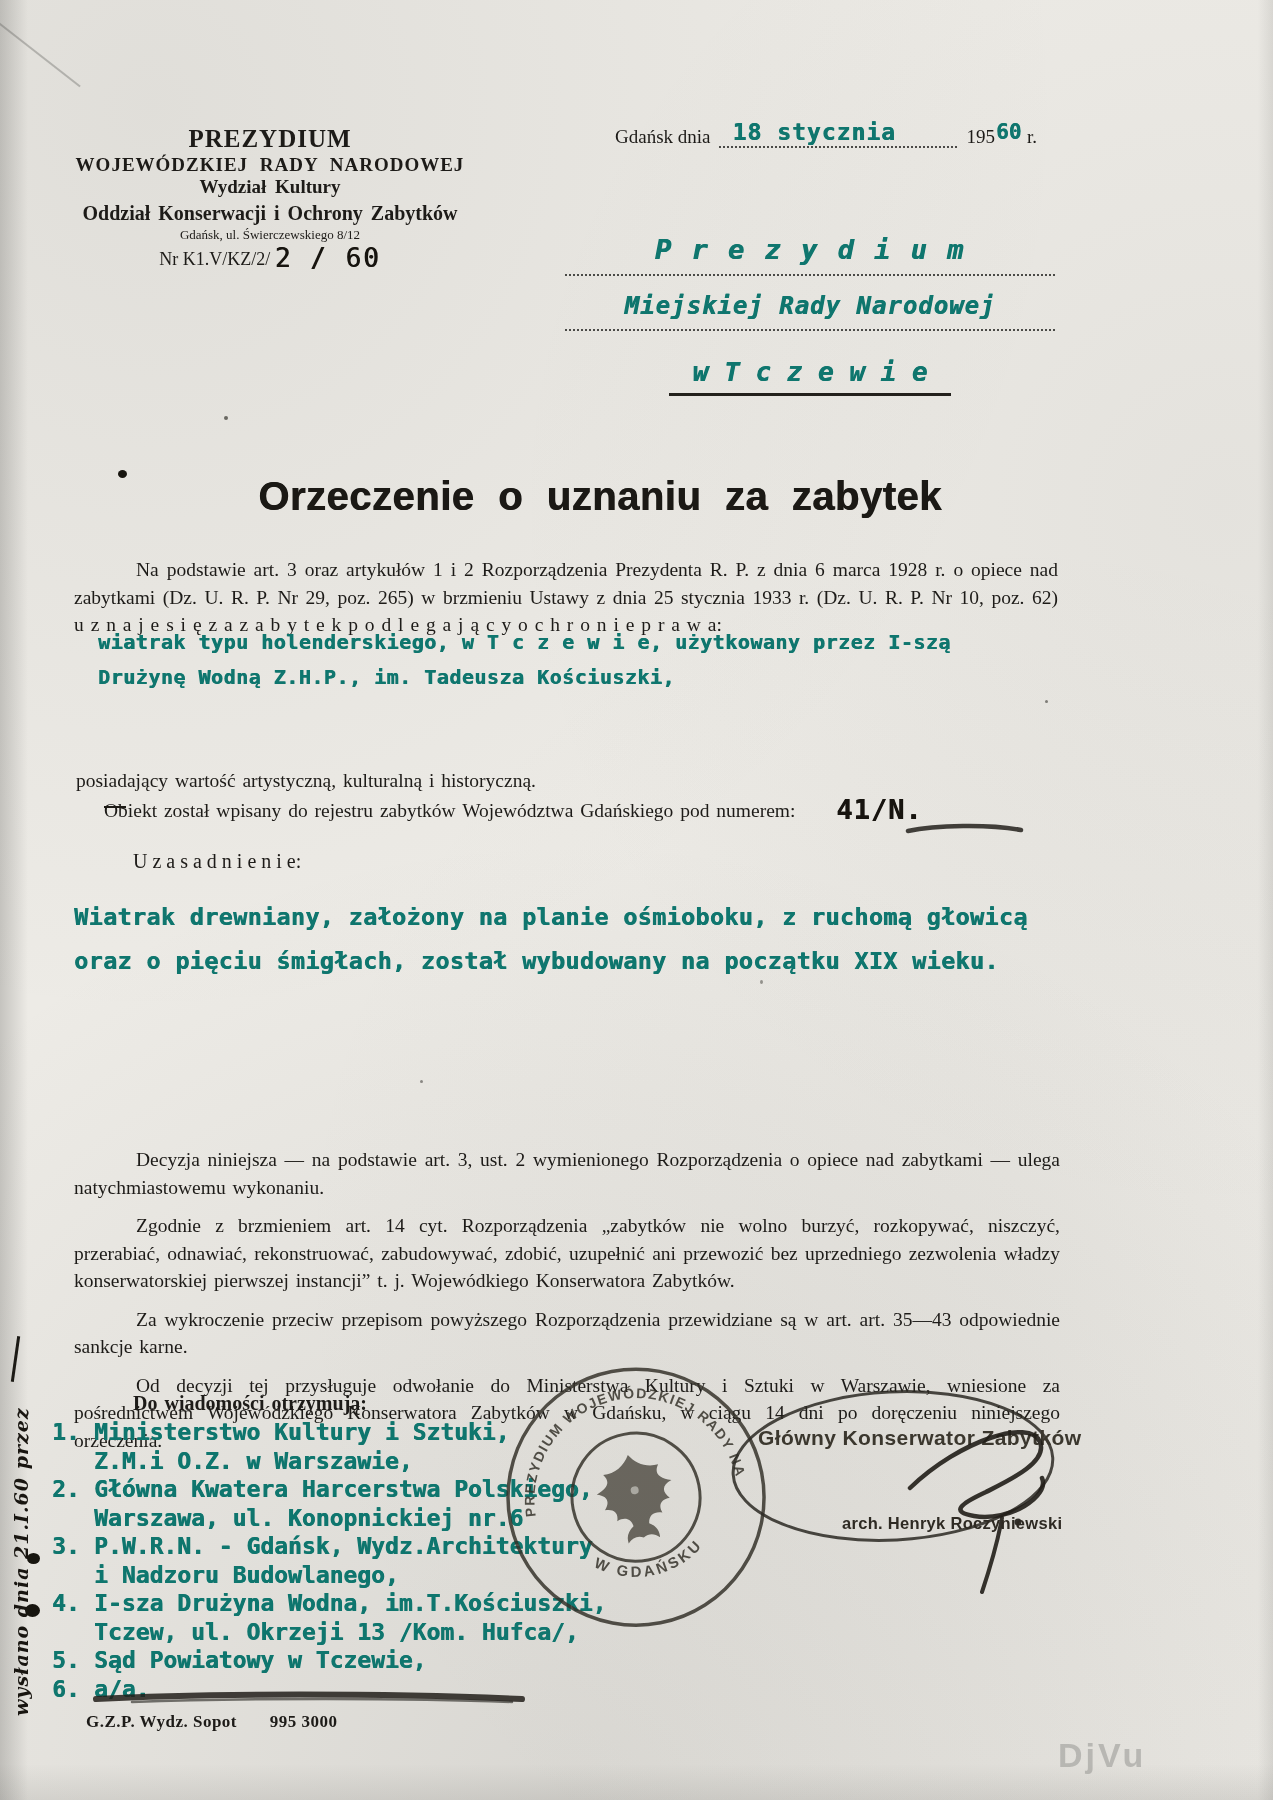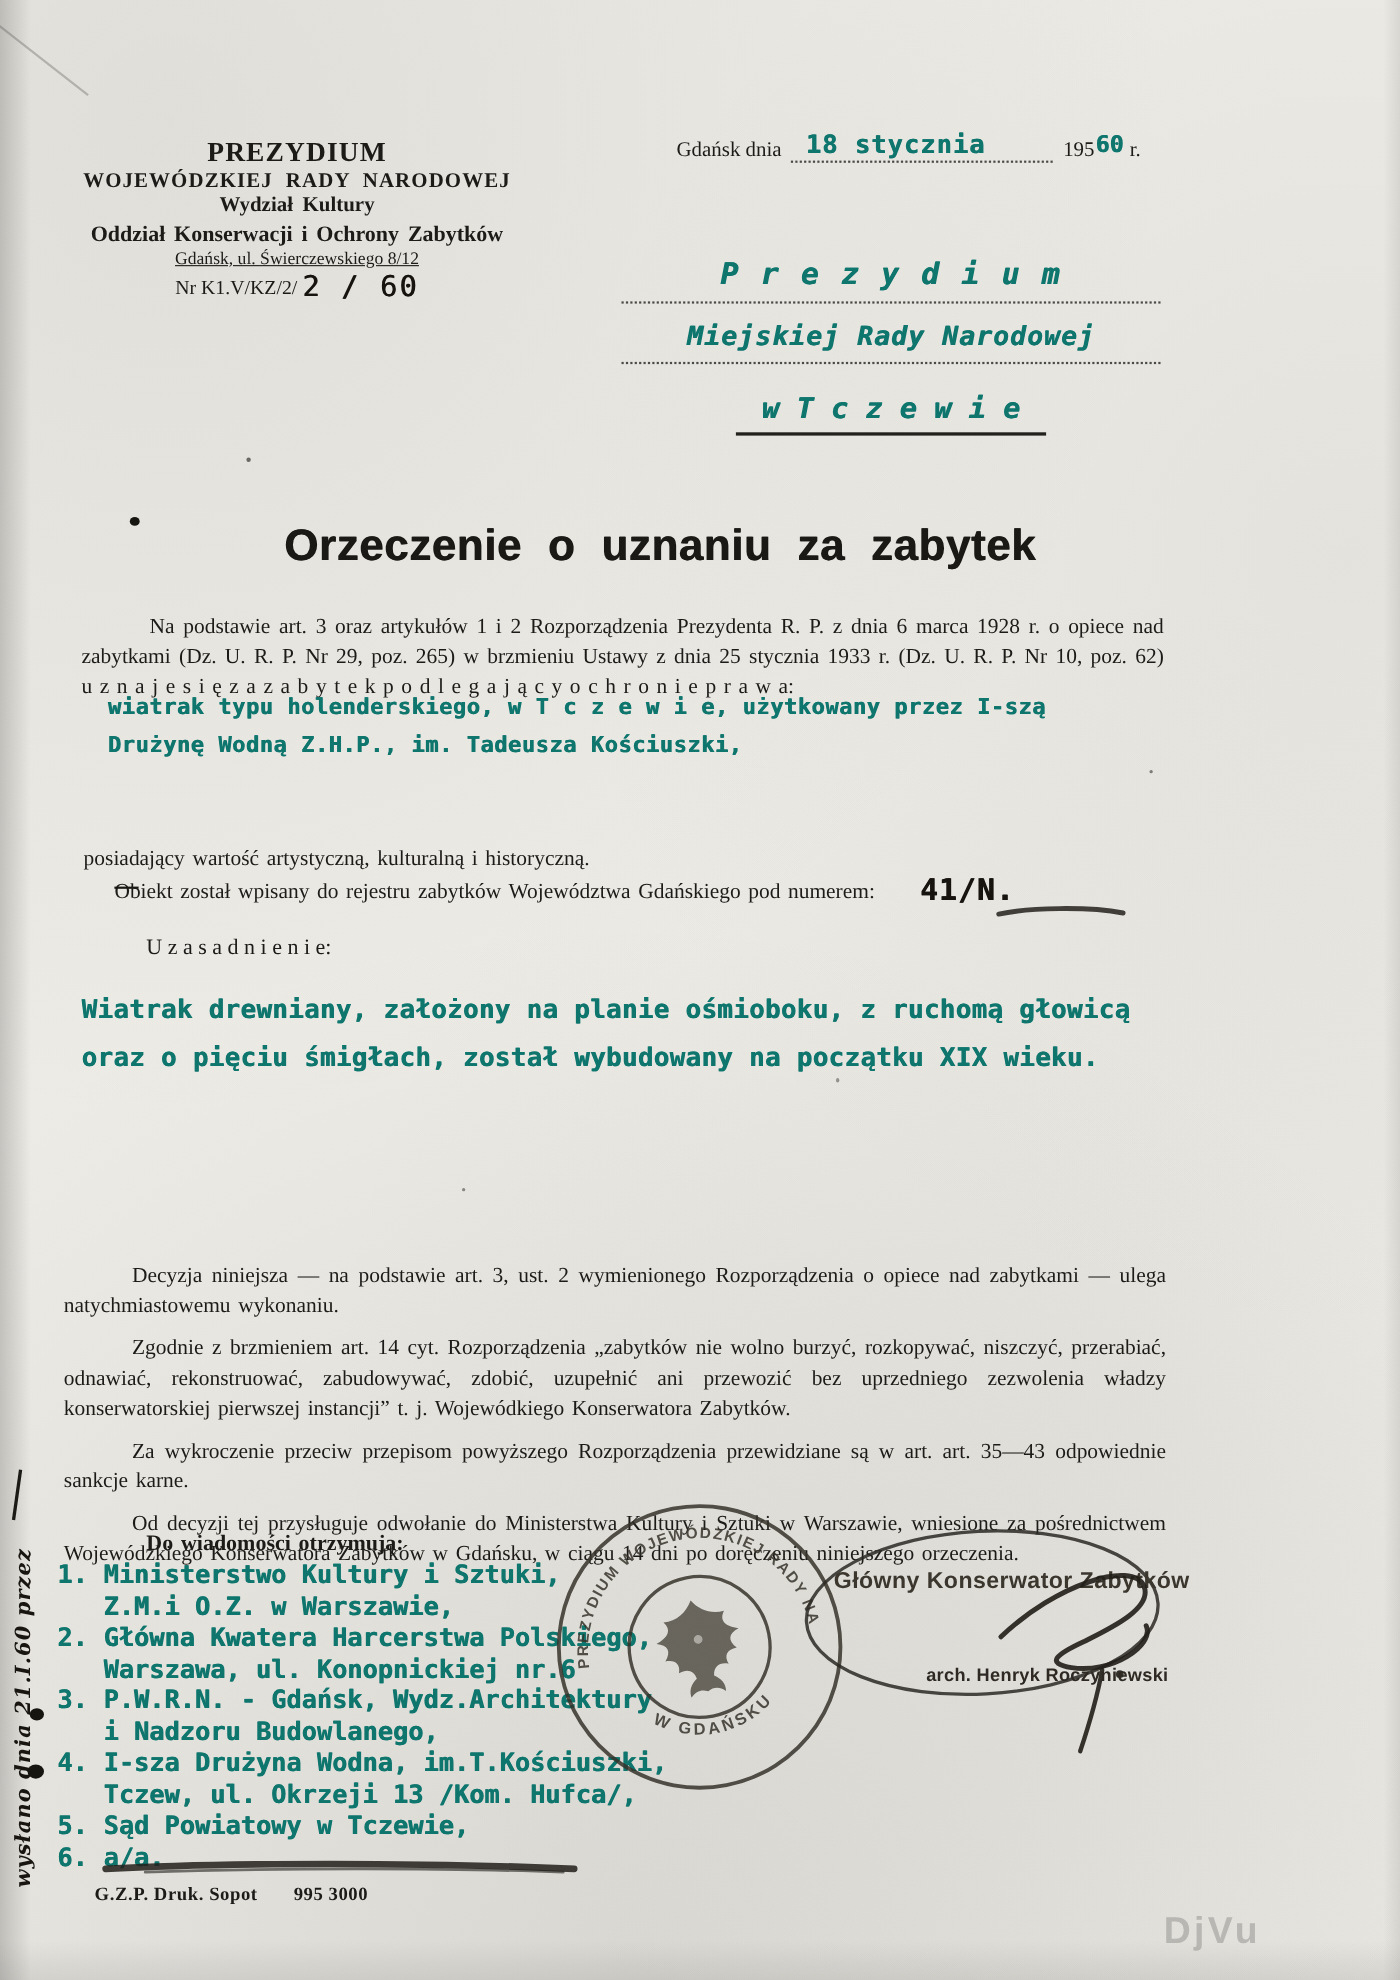--- a/index.html
+++ b/index.html
@@ -18,21 +18,21 @@
   .abs{position:absolute;}
   .mono{font-family:"DejaVu Sans Mono",monospace;font-weight:bold;color:#0f766e;}
   .sans{font-family:"Liberation Sans",sans-serif;}
   .smear{text-shadow:.6px 0 0 currentColor;}
   
   .letterhead{left:70px;top:126px;width:400px;text-align:center;line-height:1.0;}
   .lh1{font-size:25px;font-weight:bold;letter-spacing:1px;}
   .lh2{font-size:19px;font-weight:bold;letter-spacing:1px;margin-top:4px;word-spacing:6px;}
   .lh3{font-size:19px;font-weight:bold;margin-top:3px;word-spacing:4px;}
   .lh4{font-size:20px;font-weight:bold;margin-top:7px;word-spacing:3px;}
-  .lh5{font-size:16px;margin-top:5px;text-decoration:underline;}
+  .lh5{font-size:13px;margin-top:5px;}
   .lh6{font-size:18px;margin-top:4px;}
   .refnum{font-family:"DejaVu Sans Mono",monospace;font-weight:normal;font-size:26px;
           letter-spacing:2px;vertical-align:-2px;color:#17140f;}
   
   .dateline{left:615px;top:120px;width:460px;display:flex;align-items:flex-end;}
   .datelabel{font-size:19px;}
   .dotline{position:relative;width:238px;margin-left:8px;border-bottom:2px dotted rgba(35,35,33,.8);height:26px;}
   .typeddate{position:absolute;left:14px;bottom:1px;font-size:23px;letter-spacing:1px;}
   .yeargrp{margin-left:10px;font-size:19px;white-space:nowrap;}
   .typedyear{font-size:21px;display:inline-block;transform:translateY(-4px);margin:0 1px 0 1px;}
@@ -48,21 +48,21 @@
   
   .p1{left:74px;top:556px;width:984px;font-size:19.5px;line-height:27.5px;text-align:justify;text-indent:62px;word-spacing:2px;}
   .monument{left:74px;top:625px;width:1010px;font-size:20px;line-height:35px;letter-spacing:.5px;margin-left:24px;}
   .valueline{left:76px;top:770px;font-size:19.5px;word-spacing:2px;}
   .registerline{left:104px;top:794px;width:1000px;font-size:19.5px;word-spacing:2px;}
   .regnum{font-family:"DejaVu Sans Mono",monospace;font-weight:bold;font-size:27px;letter-spacing:1px;
           margin-left:34px;color:#17140f;vertical-align:-2px;}
   .uzas{left:133px;top:850px;font-size:20px;}
   .justif{left:74px;top:895px;width:1030px;font-size:23.5px;line-height:44px;letter-spacing:.3px;}
   .decblock{left:58px;top:1146px;width:1002px;font-size:19.5px;line-height:27.5px;text-align:justify;word-spacing:2px;}
-  .decblock div{text-indent:62px;margin-bottom:11px;}
+  .decblock div{text-indent:62px;margin-bottom:11px;margin-left:16px;}
   
   .dist-head{left:133px;top:1392px;font-size:20px;font-weight:bold;word-spacing:2px;}
   .dist{left:52px;top:1418px;width:640px;font-size:23px;line-height:28.5px;}
   .dist .row{white-space:nowrap;}
   .dist .num{display:inline-block;width:42px;}
   .dist .cont{padding-left:42px;}
   
   .role{left:758px;top:1426px;font-family:"Liberation Sans",sans-serif;font-size:21px;font-weight:600;
         color:#3b372e;letter-spacing:.4px;}
   .signame{left:842px;top:1514px;font-family:"Liberation Sans",sans-serif;font-size:16.5px;font-weight:bold;
@@ -196,21 +196,21 @@
 
 <svg class="abs" style="left:890px;top:1400px;" width="190" height="200" viewBox="0 0 190 200">
   <path d="M20,88 C70,40 140,18 150,42 C158,62 120,80 96,92 C70,104 60,112 84,116 C120,122 160,96 152,78" stroke="#211e18" stroke-width="4.5" fill="none" stroke-linecap="round" opacity=".9"></path>
   <path d="M112,118 C108,140 100,168 92,192" stroke="#211e18" stroke-width="4" fill="none" stroke-linecap="round" opacity=".9"></path>
   <circle cx="128" cy="122" r="3.5" fill="#211e18" opacity=".9"></circle>
 </svg>
 
 <div class="abs signame">arch. Henryk Roczyniewski</div>
 
 <div class="abs imprint">
-  <span>G.Z.P. Druk. Sopot</span>
+  <span>G.Z.P. Wydz. Sopot</span>
   <span class="num">995 3000</span>
 </div>
 
 <div class="abs vertnote">wysłano dnia 21.I.60 przez</div>
 
 <div class="abs watermark">DjVu</div>
 
 <div class="abs fold" style="left:-6px;top:18px;"></div>
 <div class="abs blob" style="left:118px;top:470px;width:9px;height:8px;"></div>
 <div class="abs dash" style="left:104px;top:806px;width:22px;height:2px;"></div>

